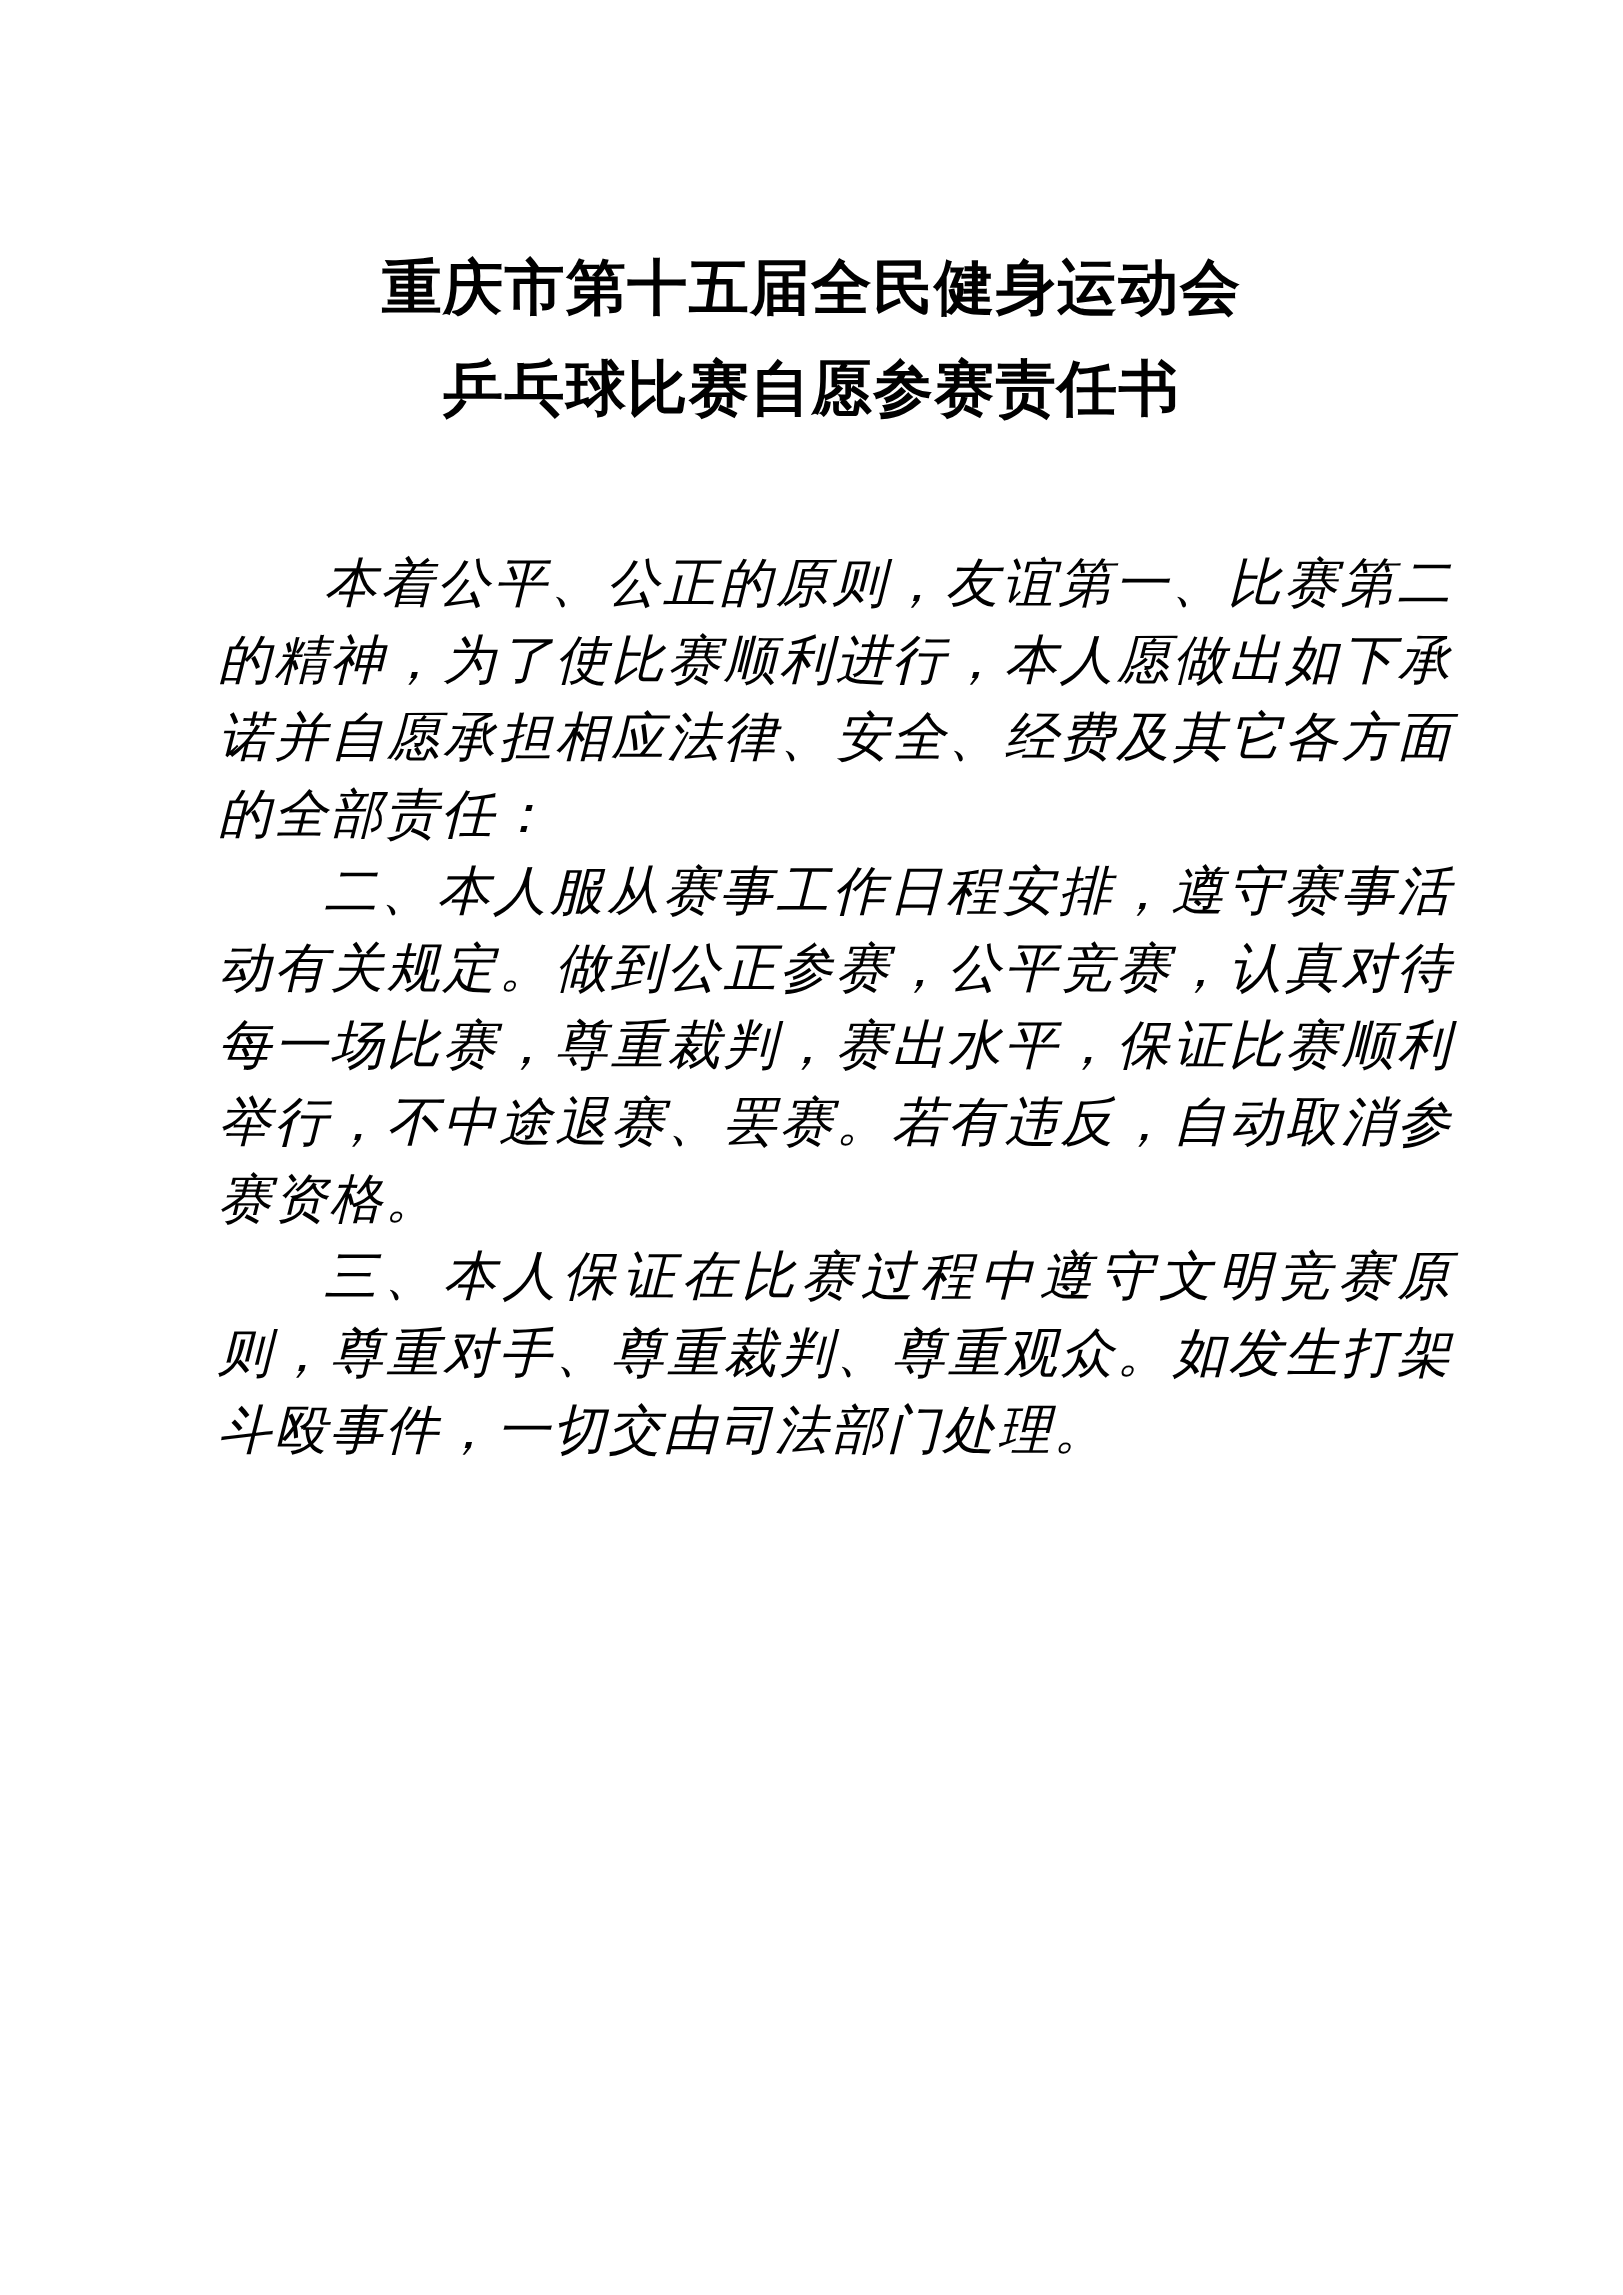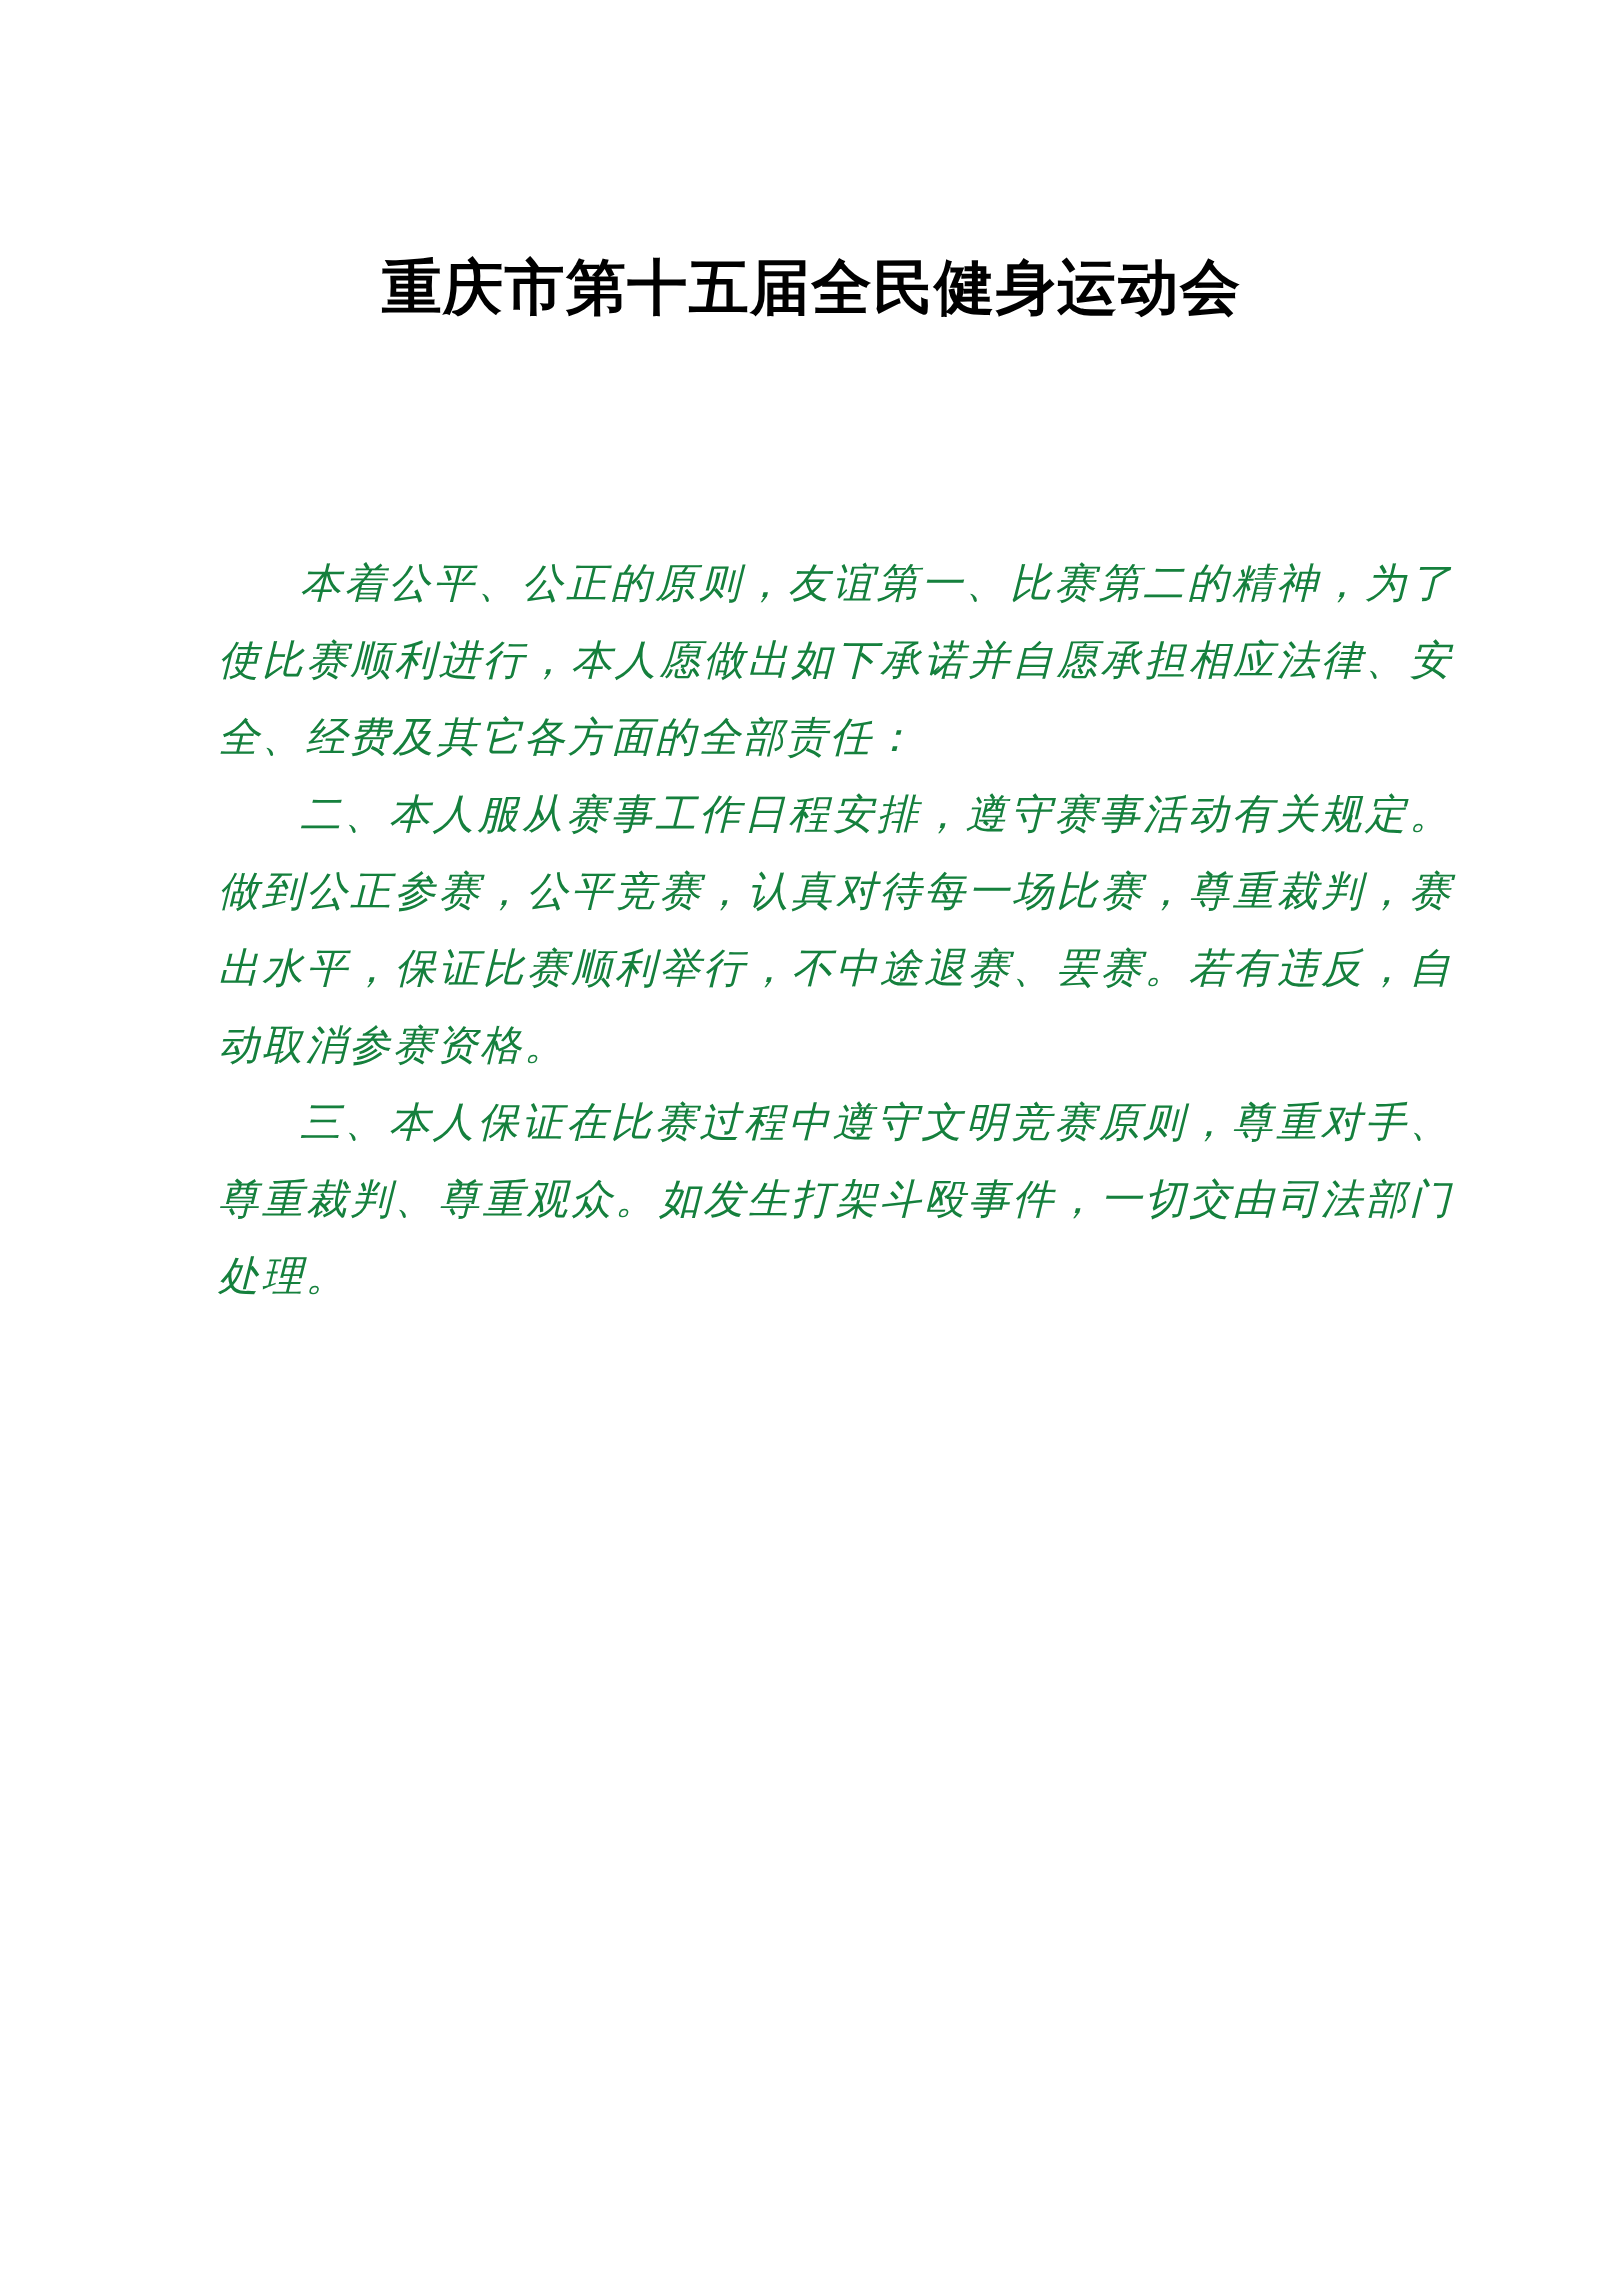--- a/index.html
+++ b/index.html
@@ -33,26 +33,26 @@
     display: block;
     white-space: nowrap;
   }
   .doc-body {
     position: absolute;
     top: 545px;
     left: 218px;
     width: 1235px;
     font-family: "Liberation Serif", serif;
     font-style: italic;
-    font-size: 41px;
+    font-size: 53px;
     line-height: 77px;
     letter-spacing: 2.7px;
     text-align: justify;
     text-justify: inter-character;
-    color: #15803d;
+    color: #000000;
   }
   .doc-body p {
     margin: 0;
     padding: 0;
     text-indent: 2em;
   }
   .page-number {
     position: absolute;
     top: 2047px;
     right: 174px;
@@ -64,20 +64,21 @@
     color: #ec4899;
   }
 </style>
 </head>
 <body>
 
 <div class="page">
 
   <h1 class="doc-title">
     <span class="title-line">重庆市第十五届全民健身运动会</span>
+    <span class="title-line">乒乓球比赛自愿参赛责任书</span>
   </h1>
 
   <div class="doc-body">
     <p>本着公平、公正的原则，友谊第一、比赛第二的精神，为了使比赛顺利进行，本人愿做出如下承诺并自愿承担相应法律、安全、经费及其它各方面的全部责任：</p>
     <p>二、本人服从赛事工作日程安排，遵守赛事活动有关规定。做到公正参赛，公平竞赛，认真对待每一场比赛，尊重裁判，赛出水平，保证比赛顺利举行，不中途退赛、罢赛。若有违反，自动取消参赛资格。</p>
     <p>三、本人保证在比赛过程中遵守文明竞赛原则，尊重对手、尊重裁判、尊重观众。如发生打架斗殴事件，一切交由司法部门处理。</p>
   </div>
 
   <div class="page-number">— 31 —</div>
 

